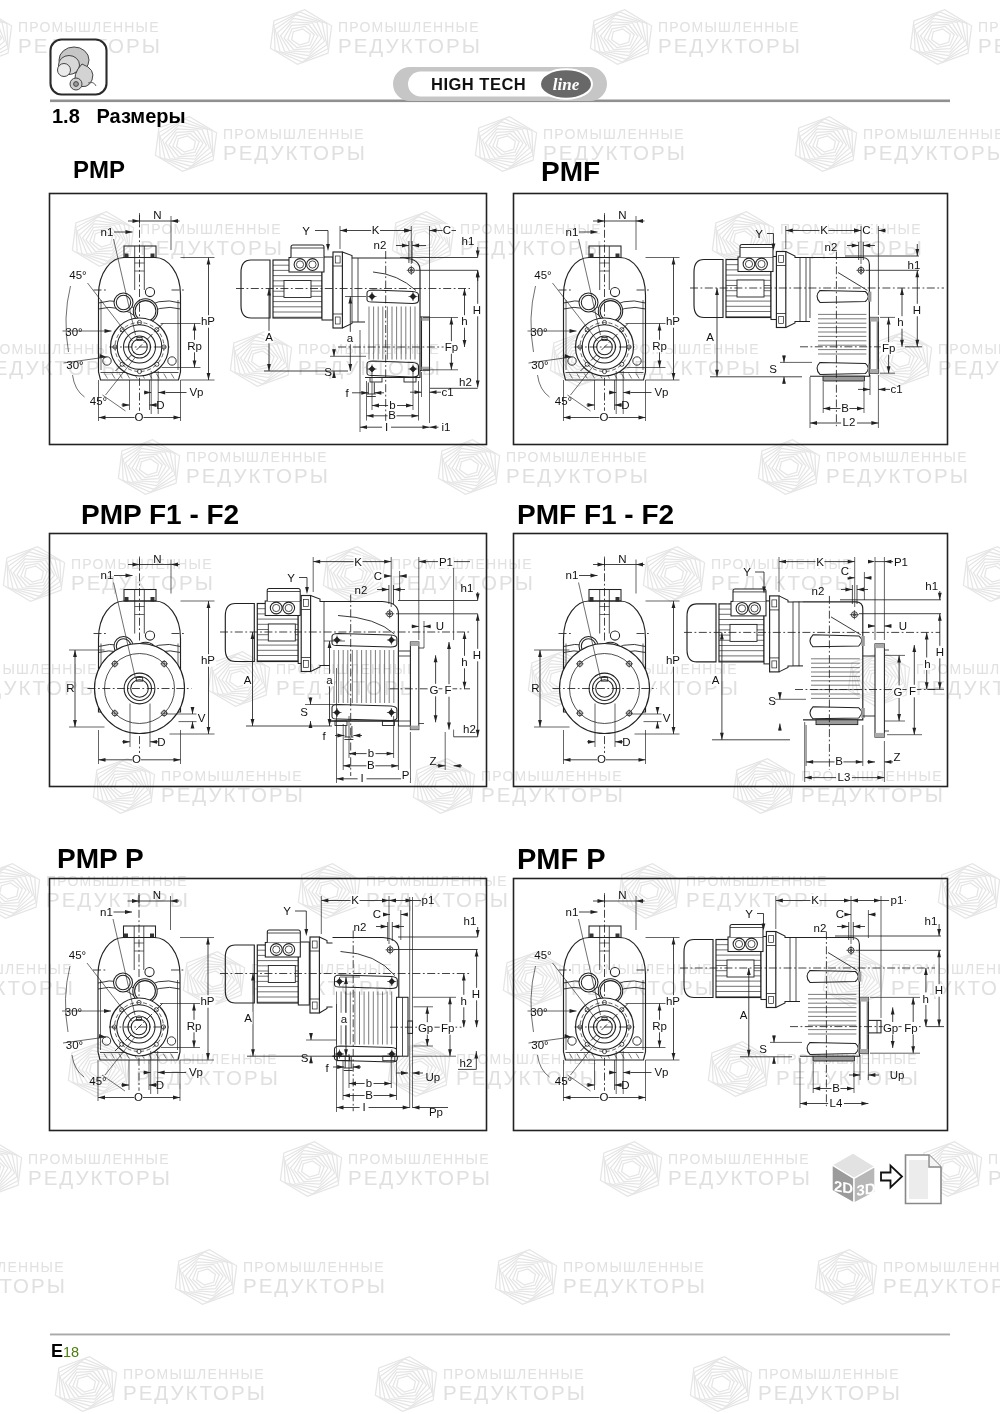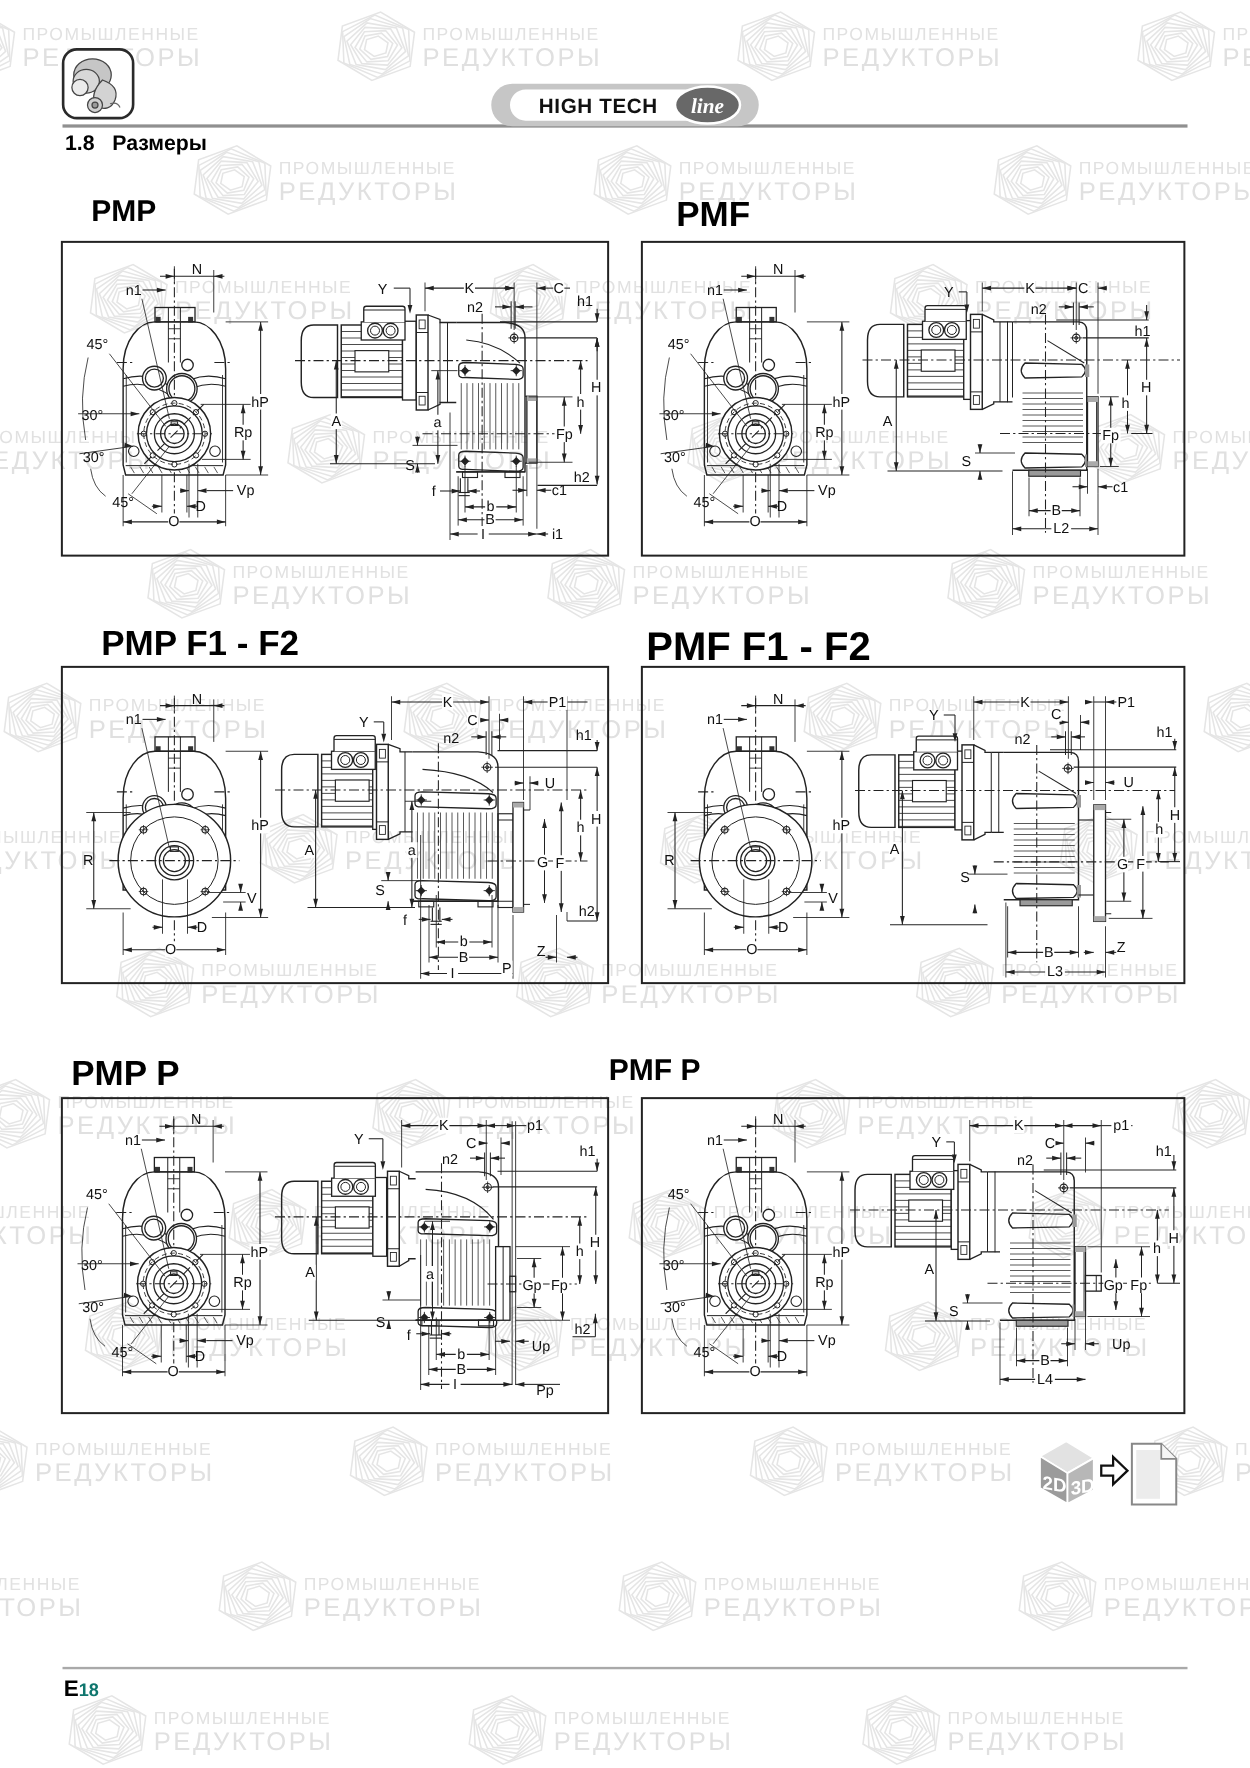--- a/index.html
+++ b/index.html
@@ -1754,19 +1754,19 @@
     <polygon points="774.0,1056.8 775.9,1063.8 772.1,1063.8" fill="#222"></polygon>
     <text x="763.0" y="1052.9" font-size="11.5" fill="#111" text-anchor="middle">S</text>
     <line x1="740.0" y1="1056.8" x2="792.0" y2="1056.8" stroke="#222" stroke-width="0.85"></line>
     <line x1="748.8" y1="968.0" x2="748.8" y2="1056.8" stroke="#222" stroke-width="0.85"></line>
     <polygon points="748.8,968.0 750.7,975.0 746.9,975.0" fill="#222"></polygon>
     <polygon points="748.8,1056.8 746.9,1049.8 750.7,1049.8" fill="#222"></polygon>
     <rect x="739.0" y="1008.8" width="8.9" height="12.5" fill="#fff"></rect>
     <text x="743.5" y="1018.9" font-size="11.5" fill="#111" text-anchor="middle">A</text>
 </svg>
 
-<div class="t" style="left:52px;top:105px;font-size:17px;">1.8&nbsp;&nbsp; Размеры</div>
+<div class="t" style="left:52px;top:105px;font-size:20px;">1.8&nbsp;&nbsp; Размеры</div>
 <div class="t" style="left:73px;top:156px;font-size:24px;">PMP</div>
 <div class="t" style="left:517px;top:156px;font-size:28px;margin-left:24px;">PMF</div>
 <div class="t" style="left:57px;top:499px;font-size:28px;margin-left:24px;">PMP F1 - F2</div>
-<div class="t" style="left:517px;top:499px;font-size:32px;">PMF F1 - F2</div>
+<div class="t" style="left:517px;top:499px;font-size:28px;">PMF F1 - F2</div>
 <div class="t" style="left:57px;top:843px;font-size:28px;text-align:center;">PMP P</div>
-<div class="t" style="left:487px;top:843px;font-size:24px;">PMF P</div>
-<div class="t" style="left:51px;top:1341px;font-size:18px;">E<span style="font-size:14.5px;font-weight:bold;color:#0f766e;">18</span></div>
+<div class="t" style="left:517px;top:843px;font-size:29px;">PMF P</div>
+<div class="t" style="left:51px;top:1341px;font-size:18px;">E<span style="font-size:14.5px;font-weight:normal;color:#4d7c0f;">18</span></div>
 </body></html>

